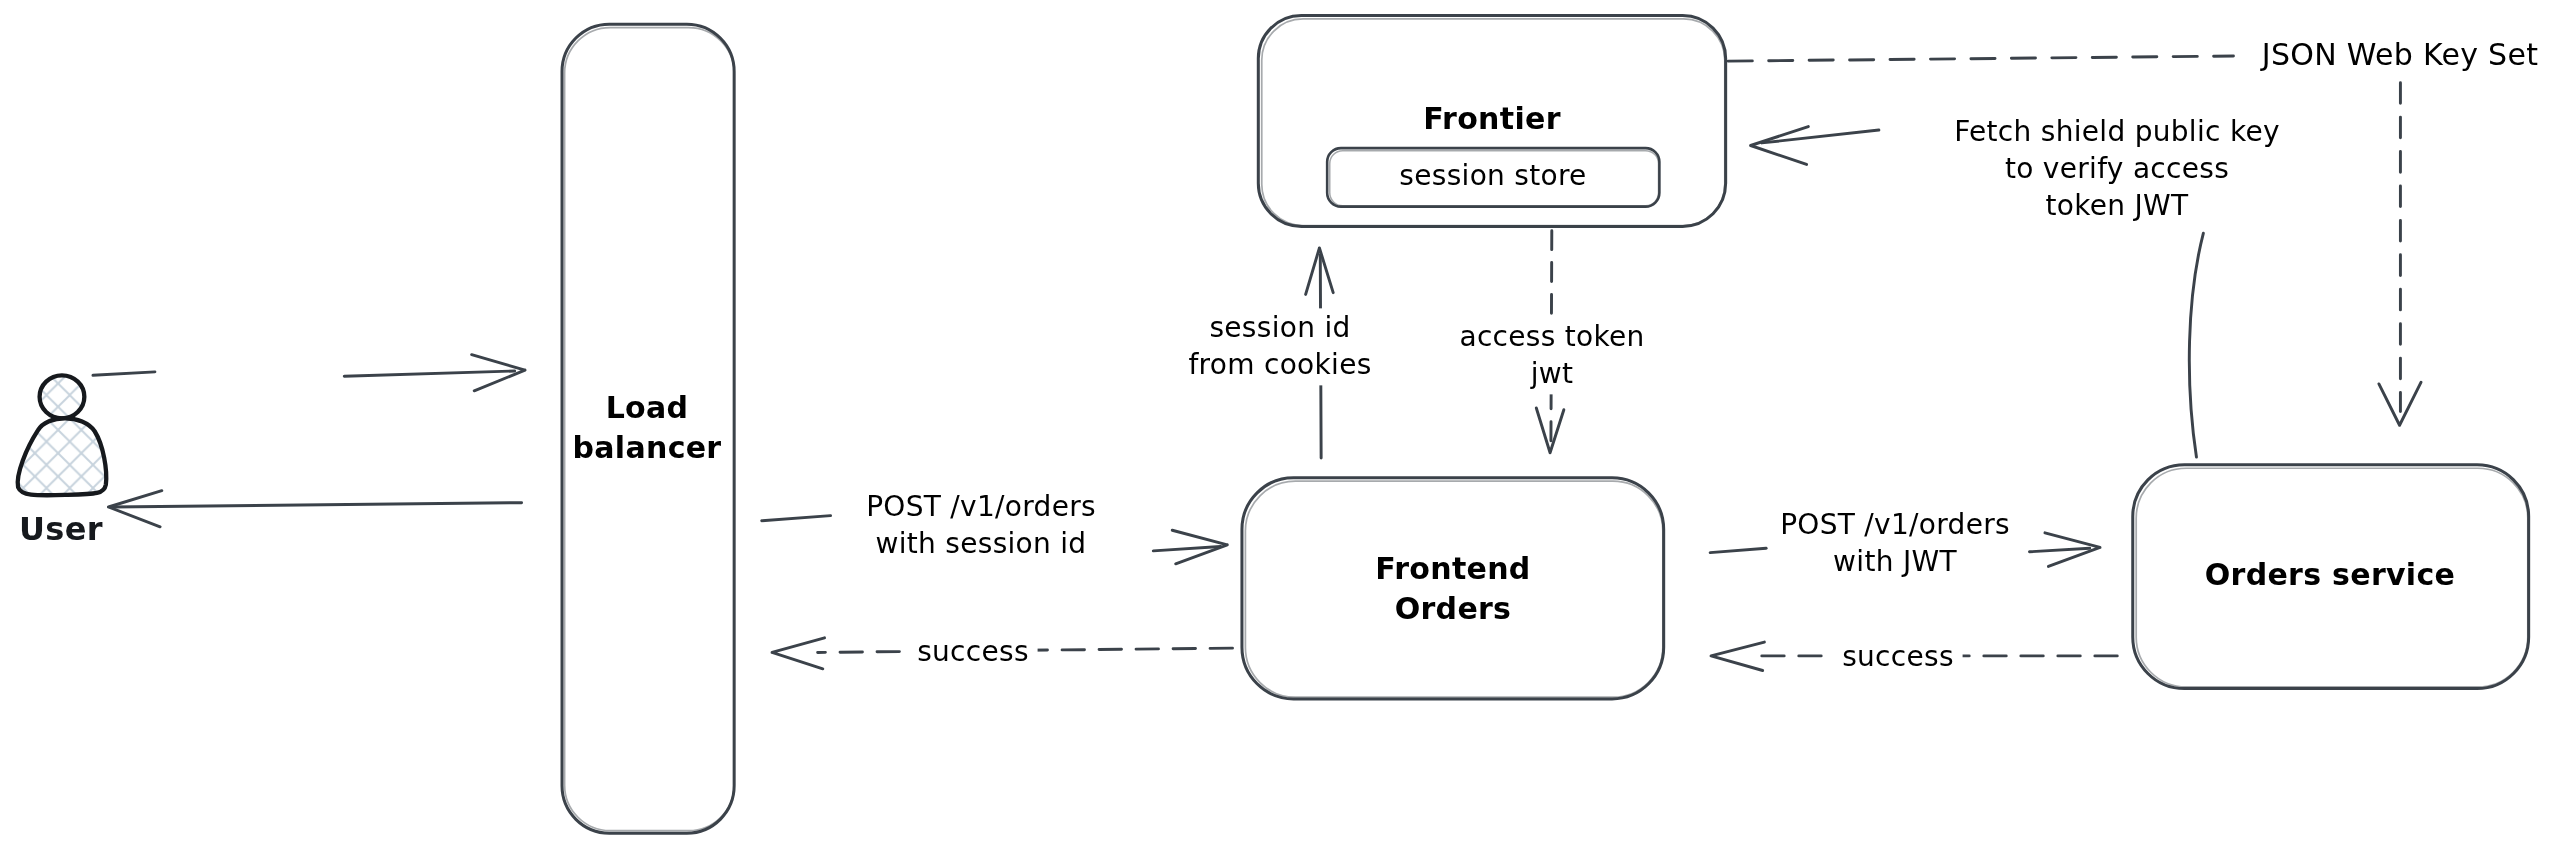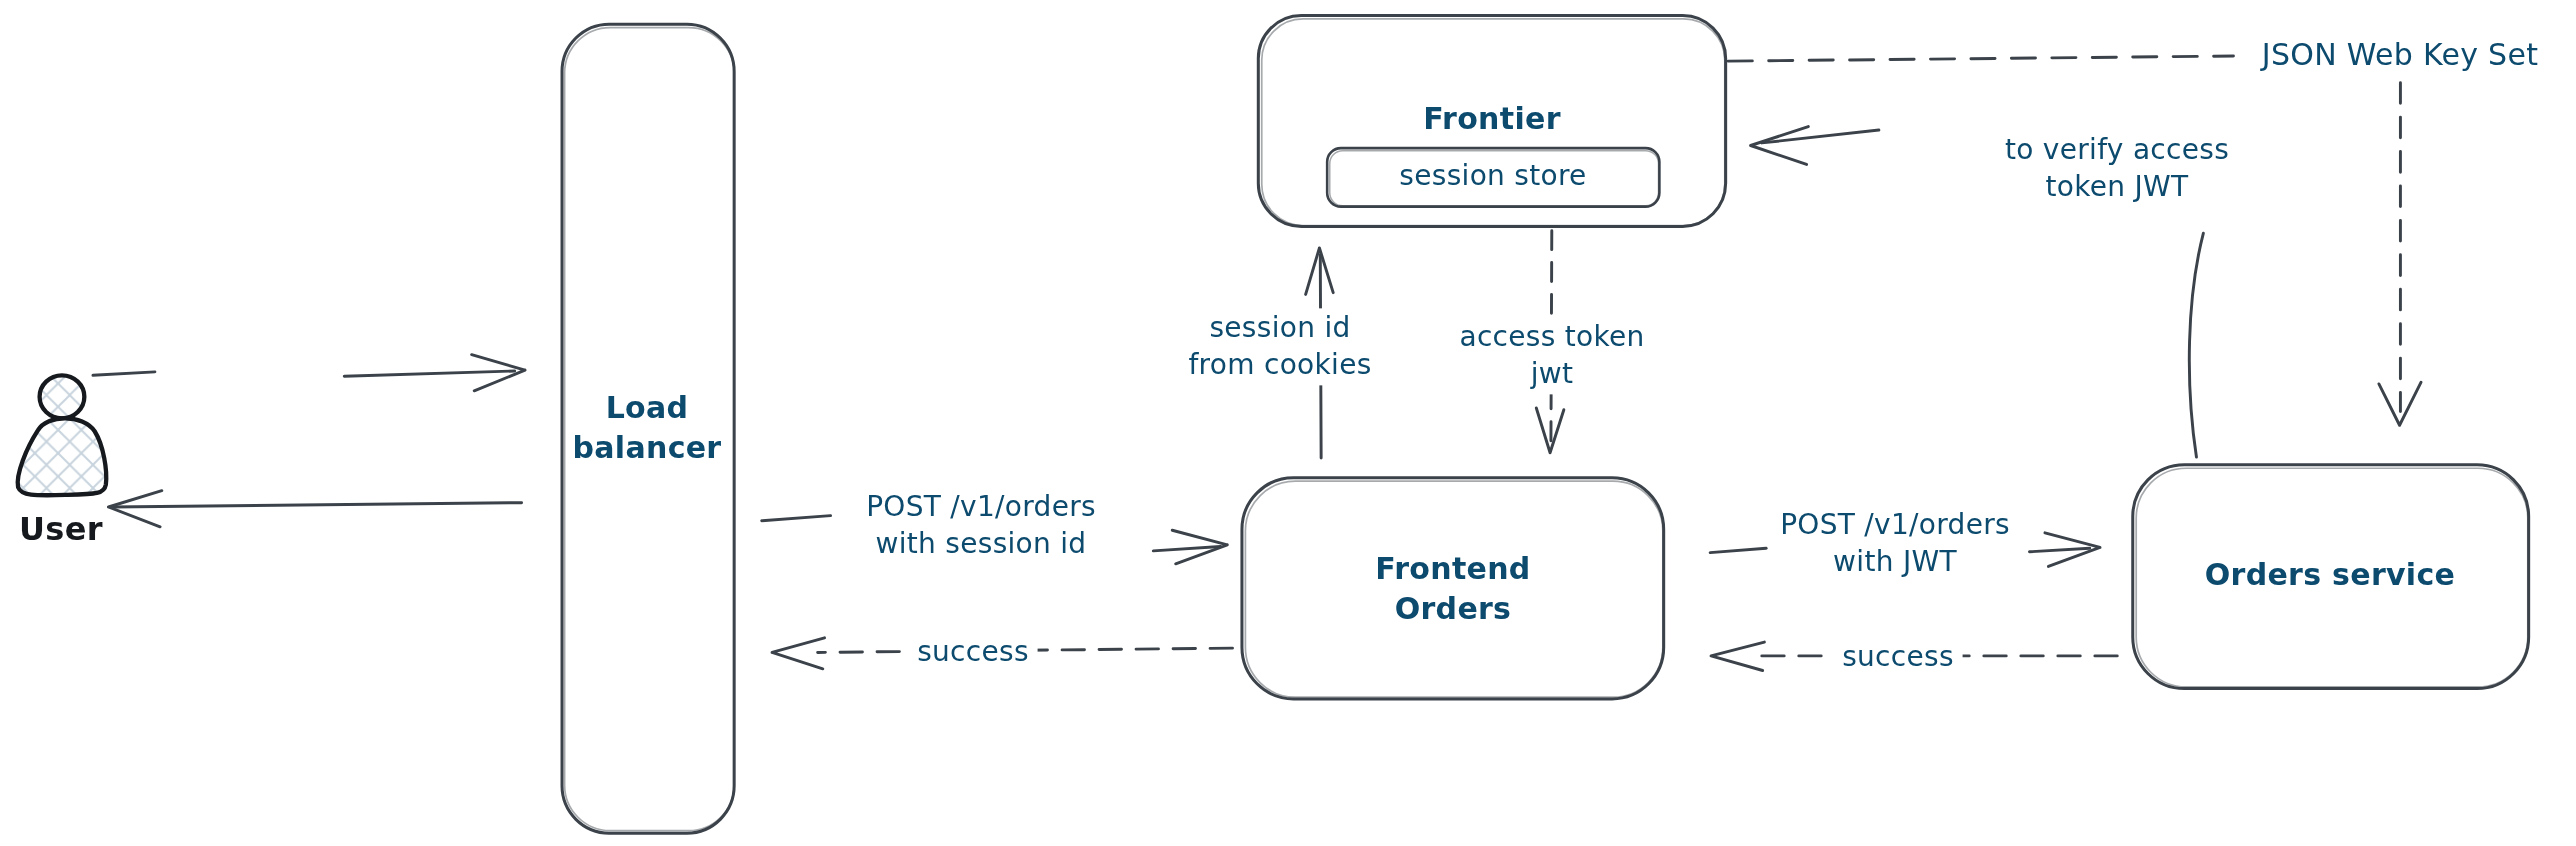--- a/index.html
+++ b/index.html
@@ -21,21 +21,21 @@
     left: 0;
     top: 0;
     width: 2576px;
     height: 847px;
   }
   .lbl {
     position: absolute;
     transform: translate(-50%, -50%);
     text-align: center;
     white-space: nowrap;
-    color: #0c4a6e;
+    color: #000000;
     letter-spacing: 0.3px;
     line-height: 1.32;
   }
   .lbl .line { display: block; }
   .node-label { font-size: 30px; font-weight: bold; }
   .edge-label { font-size: 28px; }
   .on-wire { background: #ffffff; padding: 1.7px 8.6px; }
   .user-label {
     font-size: 32px;
     font-weight: 700;
@@ -185,20 +185,21 @@
   <div class="lbl edge-label" style="left:1895px; top:544px;">
     <span class="line">POST /v1/orders</span>
     <span class="line">with JWT</span>
   </div>
 
   <div class="lbl edge-label on-wire" style="left:1898px; top:657px;">success</div>
 
   <div class="lbl node-label" style="left:2330px; top:575px;">Orders service</div>
 
   <div class="lbl edge-label" style="left:2117px; top:169px;">
+    <span class="line">Fetch shield public key</span>
     <span class="line">to verify access</span>
     <span class="line">token JWT</span>
   </div>
 
   <div class="lbl jwks-label" style="left:2400px; top:55px;">JSON Web Key Set</div>
 
 </div>
 
 
 </body></html>

